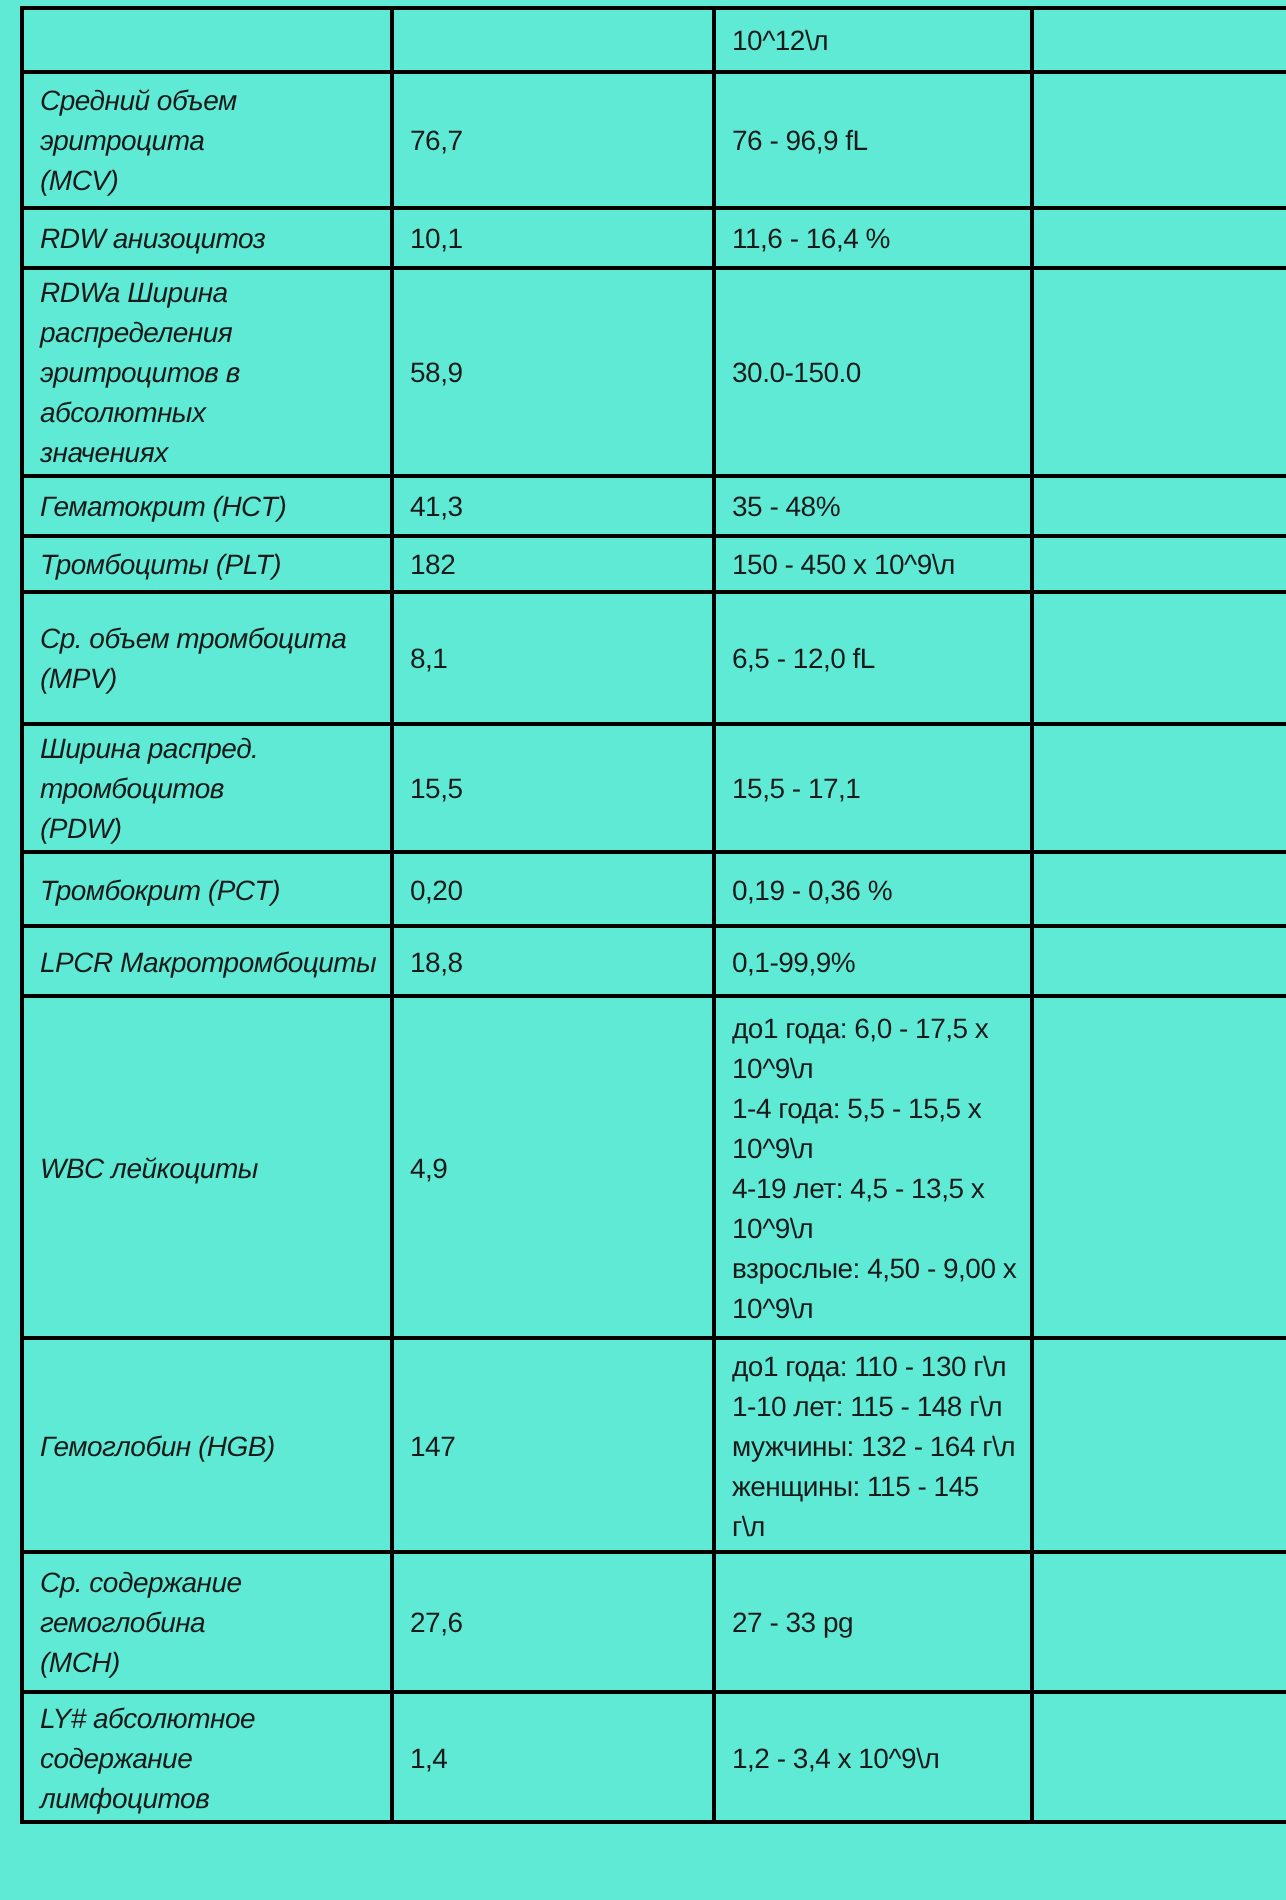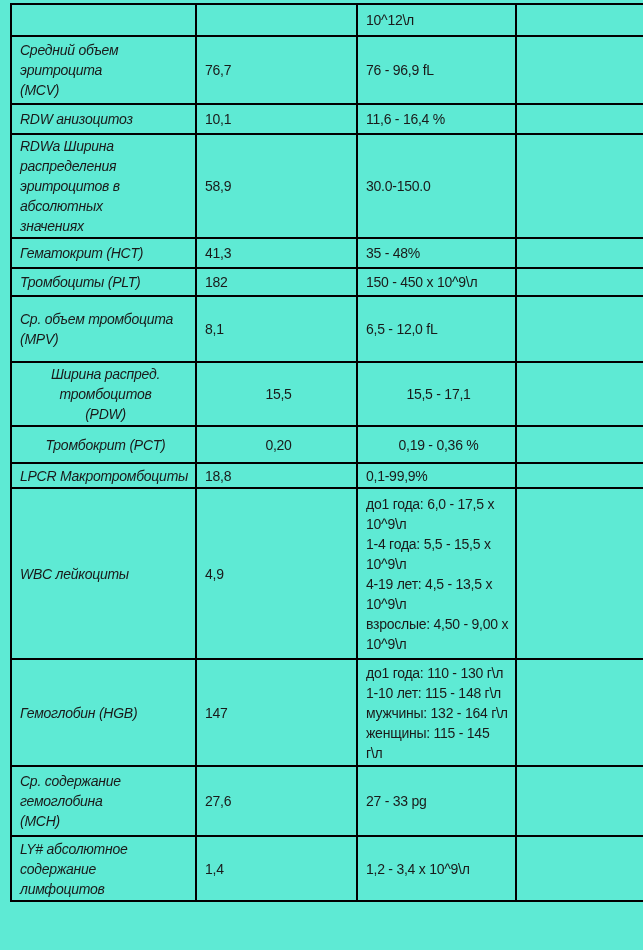--- a/index.html
+++ b/index.html
@@ -98,35 +98,35 @@
     <td class="c-range">150 - 450 x 10^9\л</td>
     <td class="c-note"></td>
   </tr>
         <tr style="height: 66px;">
     <td class="c-param">Ср. объем тромбоцита
 (MPV)</td>
     <td class="c-value">8,1</td>
     <td class="c-range">6,5 - 12,0 fL</td>
     <td class="c-note"></td>
   </tr>
-        <tr style="height: 58px; text-align: center;">
+        <tr style="height: 58px;">
     <td class="c-param">Ширина распред.
 тромбоцитов
 (PDW)</td>
     <td class="c-value">15,5</td>
     <td class="c-range">15,5 - 17,1</td>
     <td class="c-note"></td>
   </tr>
-        <tr style="height: 37px; text-align: center;">
+        <tr style="height: 37px;">
     <td class="c-param">Тромбокрит (PCT)</td>
     <td class="c-value">0,20</td>
     <td class="c-range">0,19 - 0,36 %</td>
     <td class="c-note"></td>
   </tr>
-        <tr style="height: 25px; margin-left: 48px;">
+        <tr style="height: 35px; margin-left: 48px;">
     <td class="c-param">LPCR Макротромбоциты</td>
     <td class="c-value">18,8</td>
     <td class="c-range">0,1-99,9%</td>
     <td class="c-note"></td>
   </tr>
         <tr style="height: 171px;">
     <td class="c-param">WBC лейкоциты</td>
     <td class="c-value">4,9</td>
     <td class="c-range">до1 года: 6,0 - 17,5 х
 10^9\л

